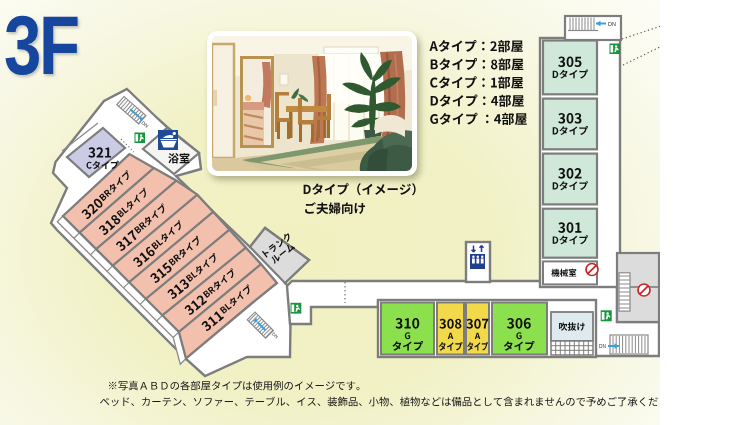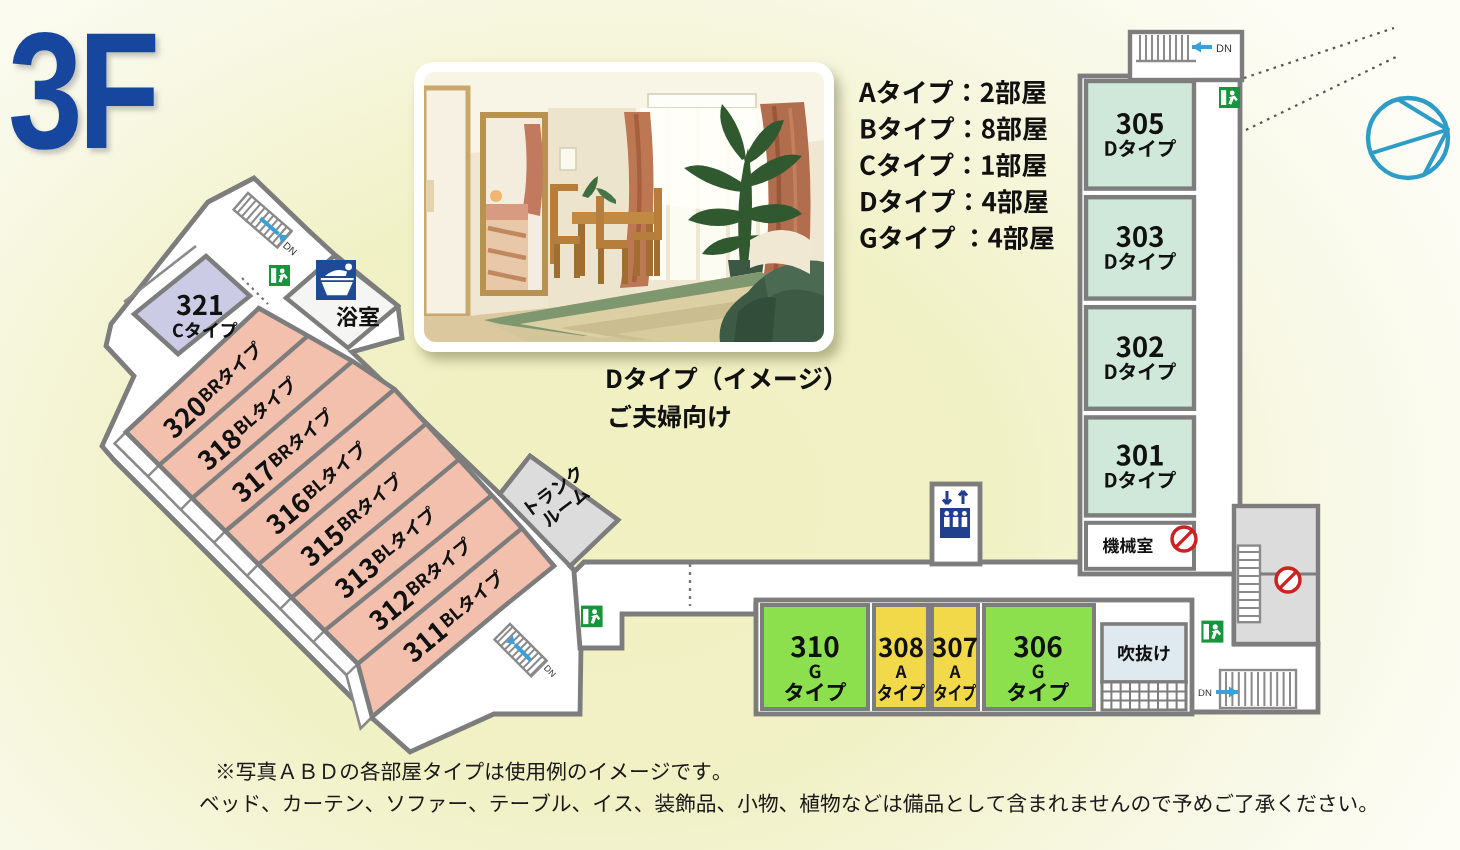--- a/index.html
+++ b/index.html
@@ -1,15 +1,15 @@
 <!DOCTYPE html>
 <html><head><meta charset="utf-8">
 <style>
 html,body{margin:0;padding:0;}
-#stage{position:relative;width:730px;height:425px;overflow:hidden;
+#stage{position:relative;width:660px;height:425px;overflow:hidden;
 background:radial-gradient(ellipse 500px 380px at 300px 250px, #f0f0c1 0%, #f1f1c6 40%, #f8f8e6 72%, #fdfdf6 96%);
 font-family:"Liberation Sans", sans-serif;}
 </style></head>
 <body>
 <div id="stage">
 
 <div style="position:absolute;left:4px;top:-2px;font-size:83px;font-weight:bold;color:#17469e;letter-spacing:-3px;transform:scaleX(0.81);transform-origin:0 0;text-shadow:2px 2px 3px rgba(150,150,150,0.55);">3F</div>
 
 <svg width="730" height="425" style="position:absolute;left:0;top:0" font-family="Liberation Sans, sans-serif">
 <defs>

